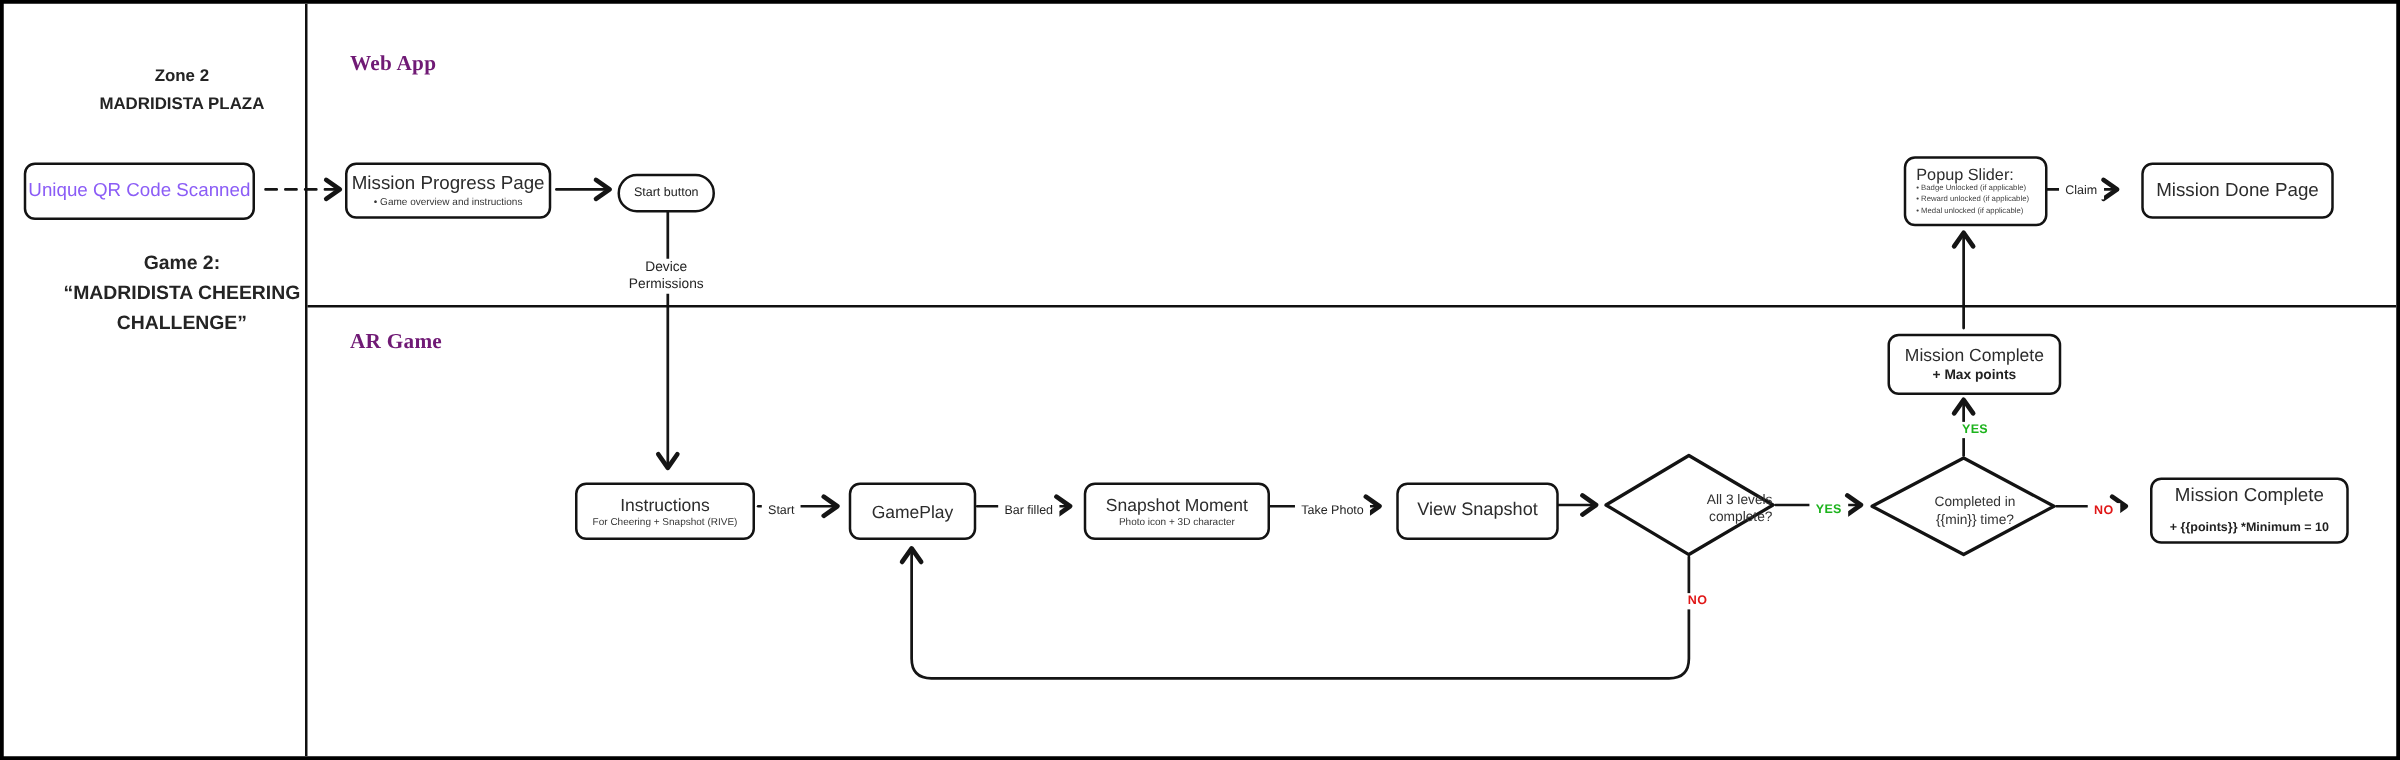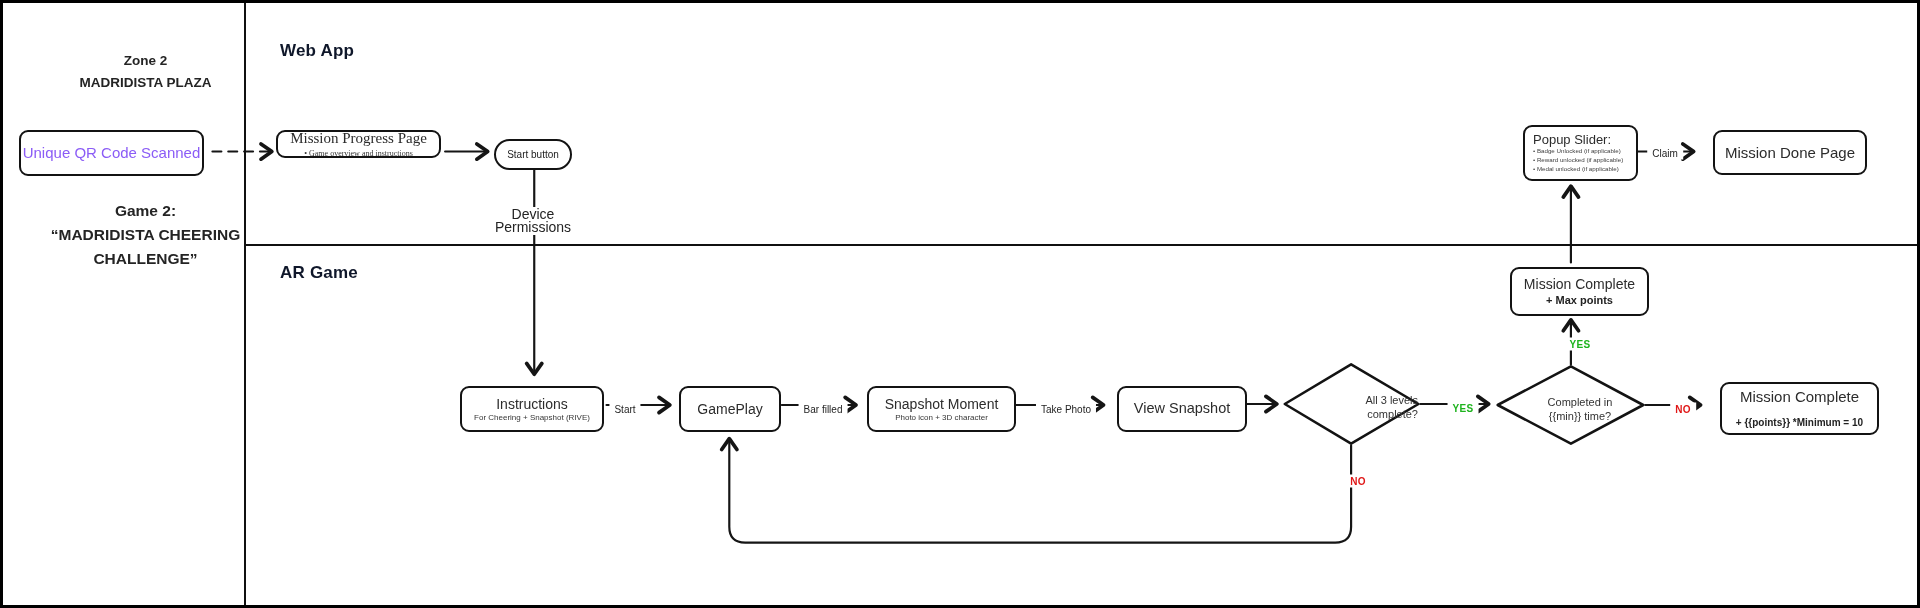--- a/index.html
+++ b/index.html
@@ -10,39 +10,39 @@
     position:relative; width:1920px; height:608px;
     background:#ffffff; border:3px solid #000;
     overflow:hidden;
   }
 
   .wires { position:absolute; inset:0; width:100%; height:100%; }
 
   .v-divider { position:absolute; left:241px; top:0; width:2.4px; height:100%; background:#101010; }
   .h-divider { position:absolute; left:243px; top:241px; width:calc(100% - 243px); height:2.4px; background:#101010; }
 
-  .lane-header { position:absolute; font-weight:bold; font-size:17px; color:#0f172a; letter-spacing:.2px; }
+  .lane-header { position:absolute; font-weight:bold; font-size:17px; color:#701a75; letter-spacing:.2px;font-family:Liberation Serif, serif; }
   #hdr-webapp { left:277px; top:38px; }
   #hdr-argame { left:277px; top:260px; }
 
   .sidebar-text { position:absolute; left:0; width:241px; text-align:center; color:#242424; font-weight:bold;margin-left:22px; }
   #zone-title { top:47px; font-size:13.5px; line-height:22px; }
   #game-title { top:196px; font-size:15.5px; line-height:24px; }
 
   .node {
     position:absolute; background:#fff;
     border:2.5px solid #131313; border-radius:9px;
     display:flex; flex-direction:column; align-items:center; justify-content:center;
     text-align:center; color:#2c2c2c; line-height:1.18;
   }
   .node .title { white-space:nowrap; }
   .node .sub   { white-space:nowrap; color:#363636; }
 
   #n-qr            { left:16px;  top:127px; width:185px; height:46px; font-size:15px; color:#8b5cf6; }
-  #n-progress      { left:273px; top:127px; width:165px; height:28px;font-family:Liberation Serif, serif; }
+  #n-progress      { left:273px; top:127px; width:165px; height:45px; }
   #n-progress .title { font-size:15px; }
   #n-progress .sub   { font-size:8px; margin-top:1px; }
   #n-startbtn      { left:491px; top:136px; width:78px;  height:31px; border-radius:16px; border-width:2px; font-size:10px; color:#222; }
   #n-popup         { left:1520px; top:122px; width:115px; height:56px; align-items:flex-start; text-align:left; padding:4px 21px 4px 8px; }
   #n-popup .title  { font-size:13px; }
   #n-popup .bullet { font-size:6.2px; color:#404040; line-height:1.45; white-space:nowrap; }
   #n-popup .bullet::before { content:"•  "; }
   #n-done          { left:1710px; top:127px; width:154px; height:45px; font-size:15px; }
   #n-instructions  { left:457px; top:383px; width:144px; height:46px; }
   #n-instructions .title { font-size:14px; }
@@ -62,21 +62,21 @@
   .diamond-label {
     position:absolute; text-align:center; font-size:11px; line-height:14px; color:#333;
   }
   #d1-label { left:1295px; top:390px; width:120px;text-align:right; }
   #d2-label { left:1510px; top:392px; width:134px; }
 
   .wire-label {
     position:absolute; transform:translate(-50%,-50%);
     background:#fff; padding:1px 5px; font-size:10px; color:#242424; white-space:nowrap;
   }
-  .wire-label.stacked { text-align:center; line-height:13px; padding:1px 6px; font-size:14px; }
+  .wire-label.stacked { text-align:center; line-height:13px; padding:1px 6px; font-size:11px; }
   .yes { color:#1db31d; font-weight:bold; font-size:10px; letter-spacing:.3px; }
   .no  { color:#e01717; font-weight:bold; font-size:10px; letter-spacing:.3px; }
 
   #lbl-start      { left:622px;  top:406px; }
   #lbl-barfilled  { left:820px;  top:406px; }
   #lbl-takephoto  { left:1063px; top:406px; }
   #lbl-claim      { left:1662px; top:150px; }
   #lbl-device     { left:530px;  top:218px; }
   #lbl-yes1       { left:1460px; top:405px; }
   #lbl-no1        { left:1355px; top:478px; }

